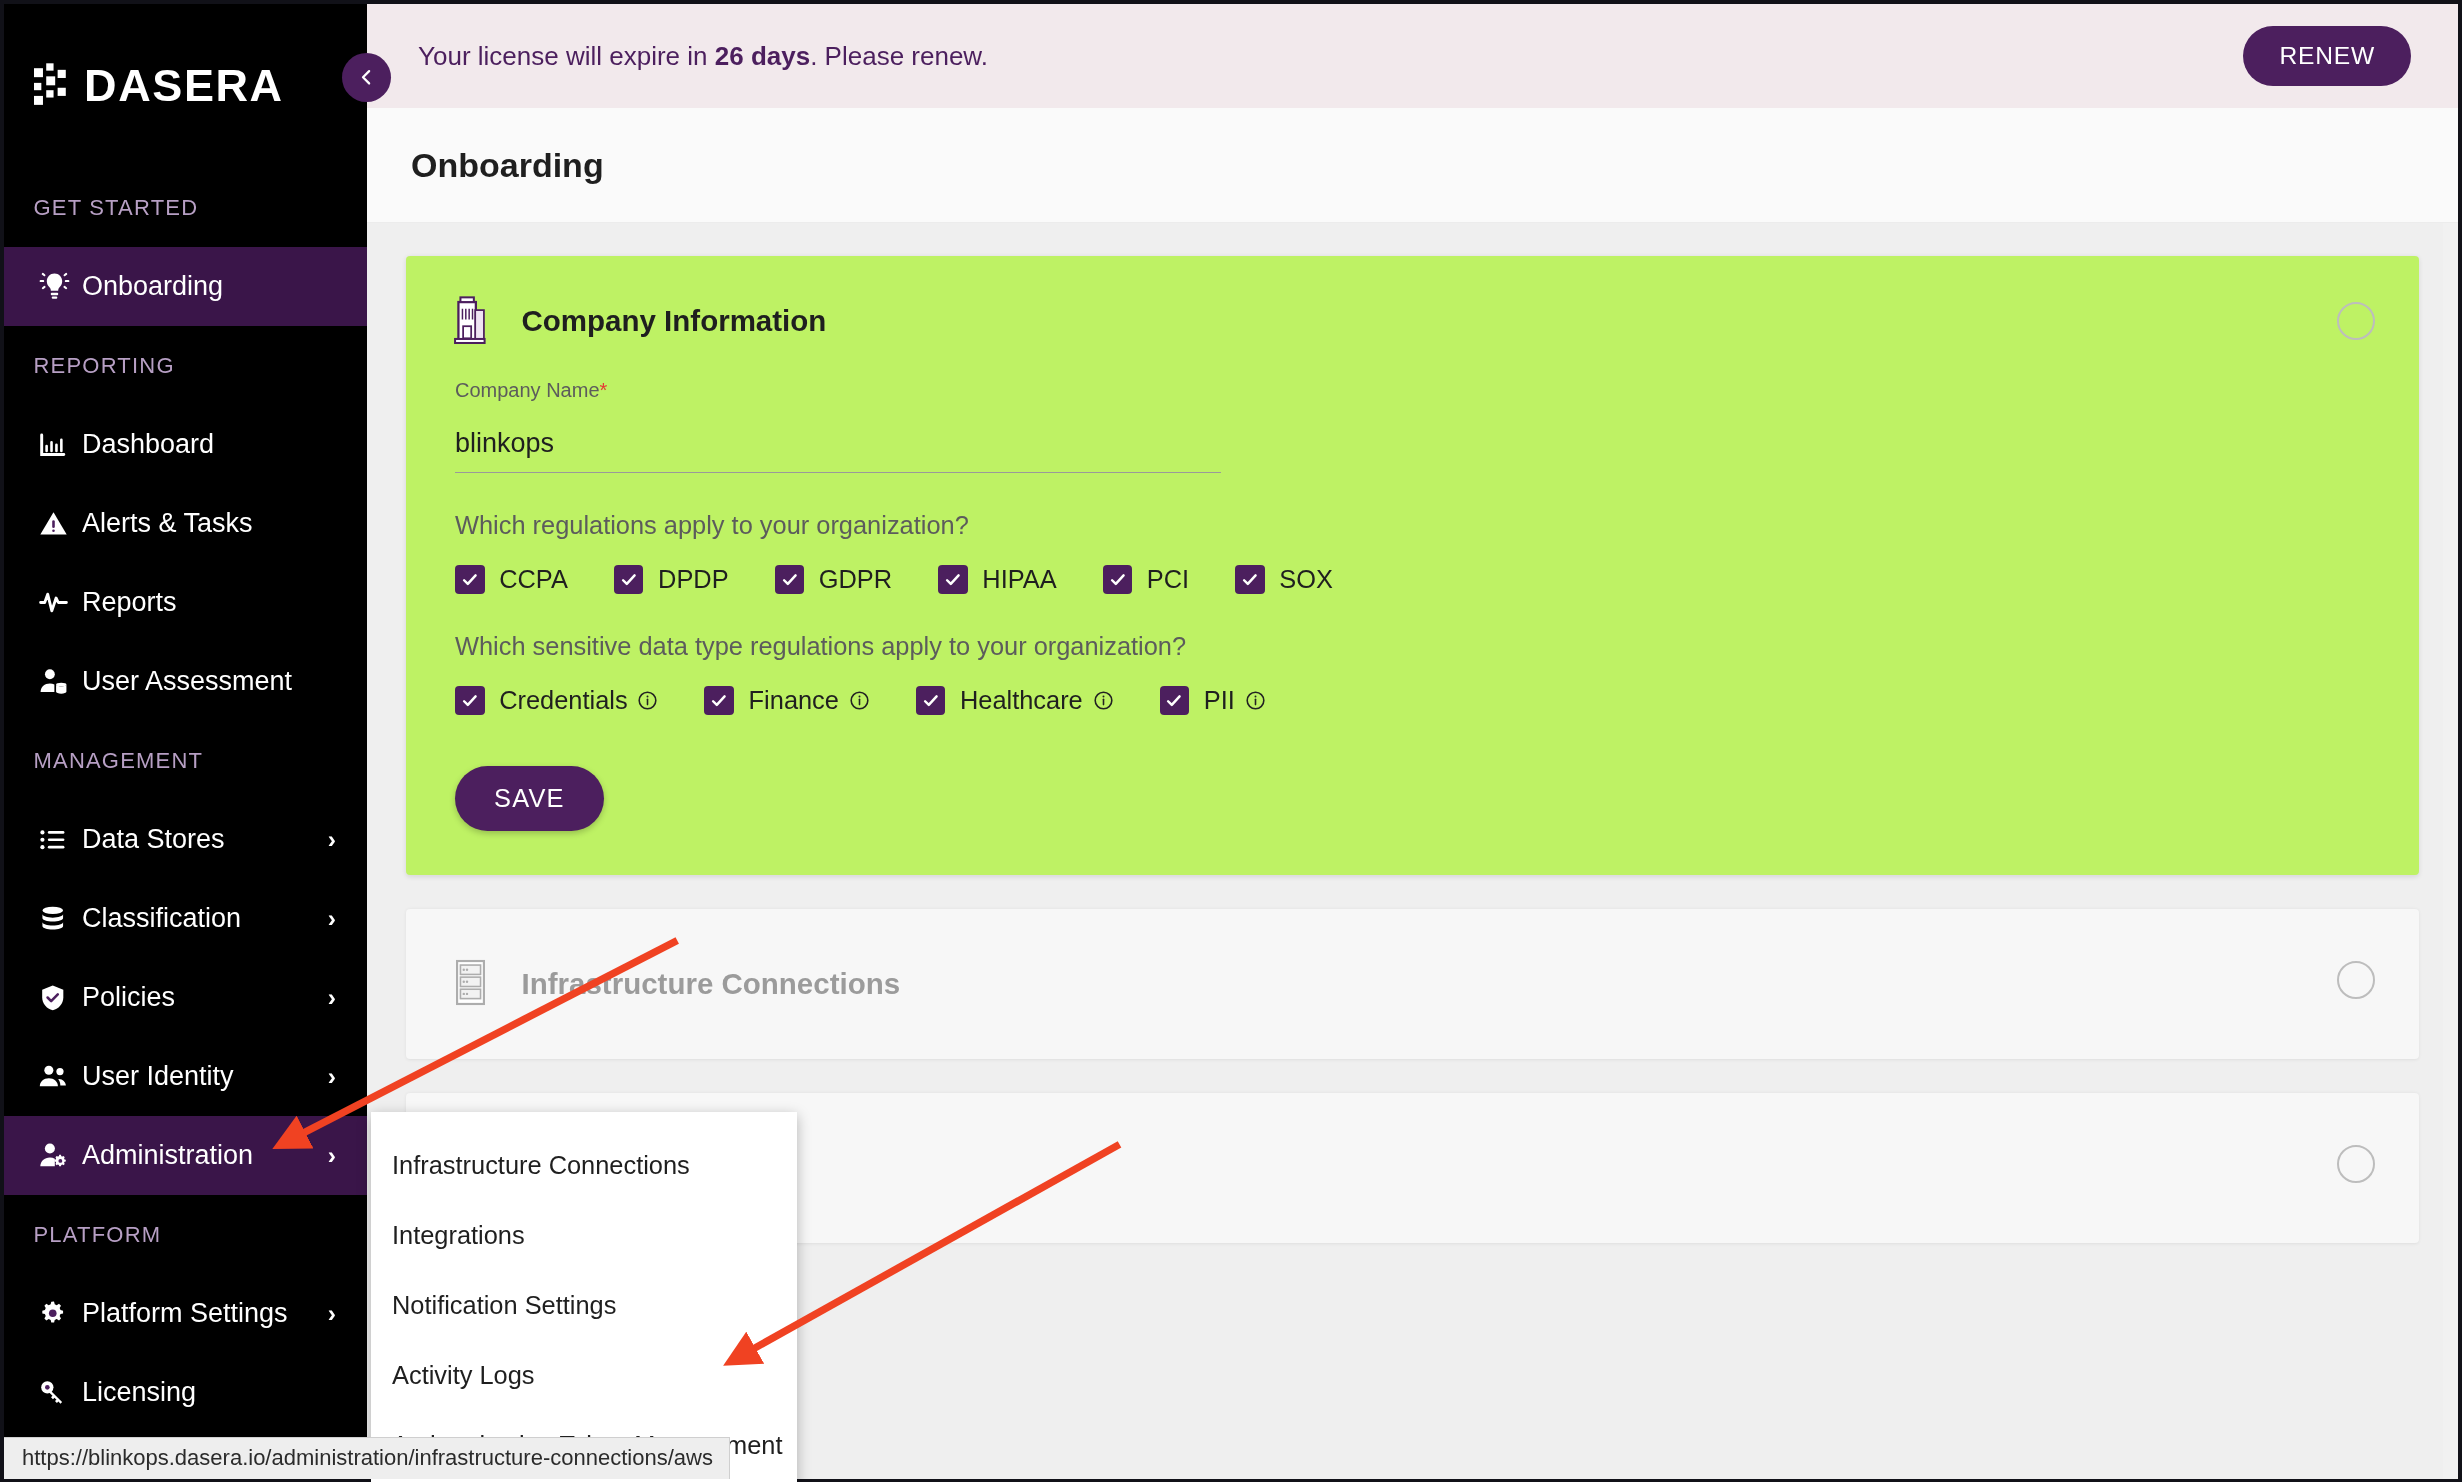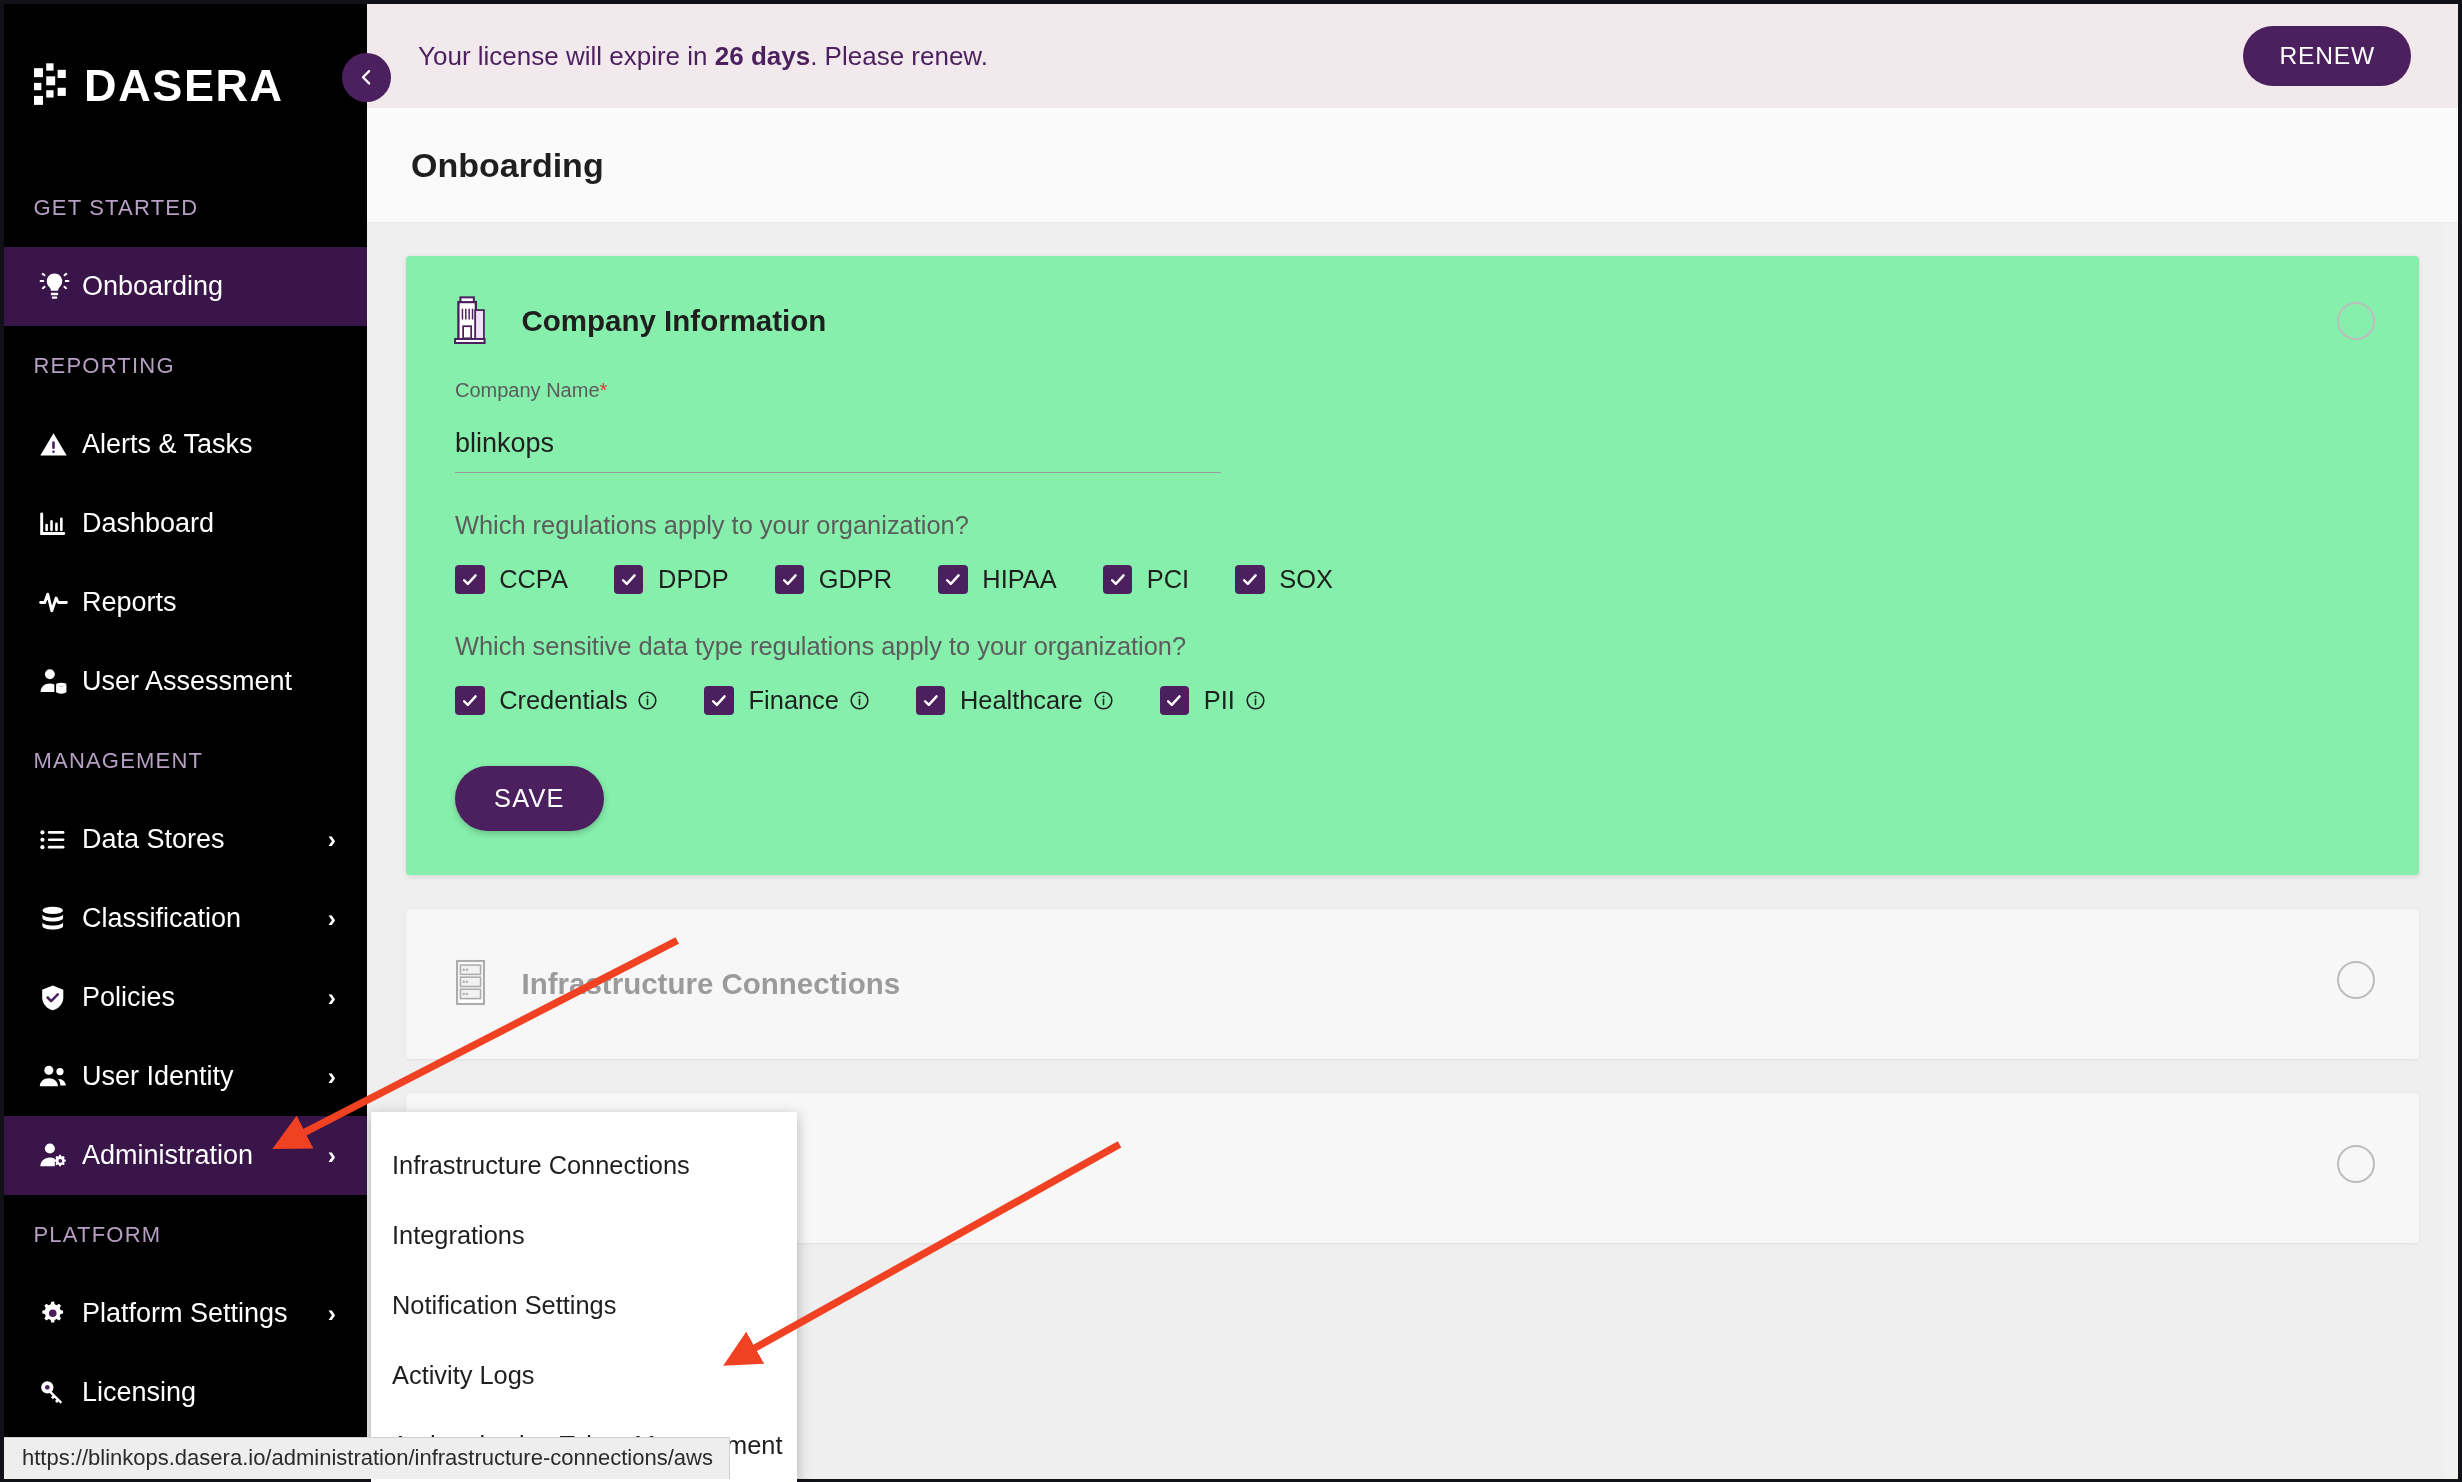--- a/index.html
+++ b/index.html
@@ -125,21 +125,21 @@
   #content-area {
     position: absolute;
     top: 219px; left: 0; right: 0; bottom: 0;
     background: #efefef;
     padding: 33px 39px 0 39px;
     overflow: hidden;
   }
 
   .card {
     position: relative;
-    background: #86efac;
+    background: #bef264;
     border-radius: 4.1px;
     box-shadow: 0 1.6px 4.9px rgba(0,0,0,0.10);
     margin-bottom: 34px;
   }
   .card.collapsed {
     background: #f7f7f7;
     box-shadow: 0 0.8px 3.3px rgba(0,0,0,0.07);
   }
   .card-head {
     display: flex; align-items: center;
@@ -323,37 +323,37 @@
           <rect x="18.4" y="12" width="3" height="1.5" rx="0.7" transform="rotate(38 19.9 12.7)"></rect>
         </svg>
       </span>
       <span class="nav-label">Onboarding</span>
     </div>
 
     <div class="section-label">REPORTING</div>
 
     <div class="nav-item">
       <span class="nav-ico">
+        <svg width="29.5" height="29.5" viewBox="0 0 24 24" fill="none" stroke="#fff" stroke-width="2.1" stroke-linecap="round">
+          <path d="M3 4v16h18" stroke-width="2.4"></path>
+          <path d="M7 17v-4M11 17v-7M15 17v-5M19 17v-9"></path>
+        </svg>
+      </span>
+      <span class="nav-label">Dashboard</span>
+    </div>
+
+    <div class="nav-item">
+      <span class="nav-ico">
         <svg width="31" height="31" viewBox="0 0 24 24" fill="#fff">
           <path d="M12 3.2 1.8 20.5h20.4L12 3.2z"></path>
           <rect x="11" y="9.5" width="2" height="6" rx="1" fill="#4c1f5e"></rect>
           <rect x="11" y="16.6" width="2" height="2" rx="1" fill="#4c1f5e"></rect>
         </svg>
       </span>
       <span class="nav-label">Alerts &amp; Tasks</span>
-    </div>
-
-    <div class="nav-item">
-      <span class="nav-ico">
-        <svg width="29.5" height="29.5" viewBox="0 0 24 24" fill="none" stroke="#fff" stroke-width="2.1" stroke-linecap="round">
-          <path d="M3 4v16h18" stroke-width="2.4"></path>
-          <path d="M7 17v-4M11 17v-7M15 17v-5M19 17v-9"></path>
-        </svg>
-      </span>
-      <span class="nav-label">Dashboard</span>
     </div>
 
     <div class="nav-item">
       <span class="nav-ico">
         <svg width="31" height="31" viewBox="0 0 24 24" fill="none" stroke="#fff" stroke-width="2.2" stroke-linecap="round" stroke-linejoin="round">
           <path d="M2 12h3.2l2.3-6.5 3.2 13L14 8.5l1.7 3.5H22"></path>
         </svg>
       </span>
       <span class="nav-label">Reports</span>
     </div>

